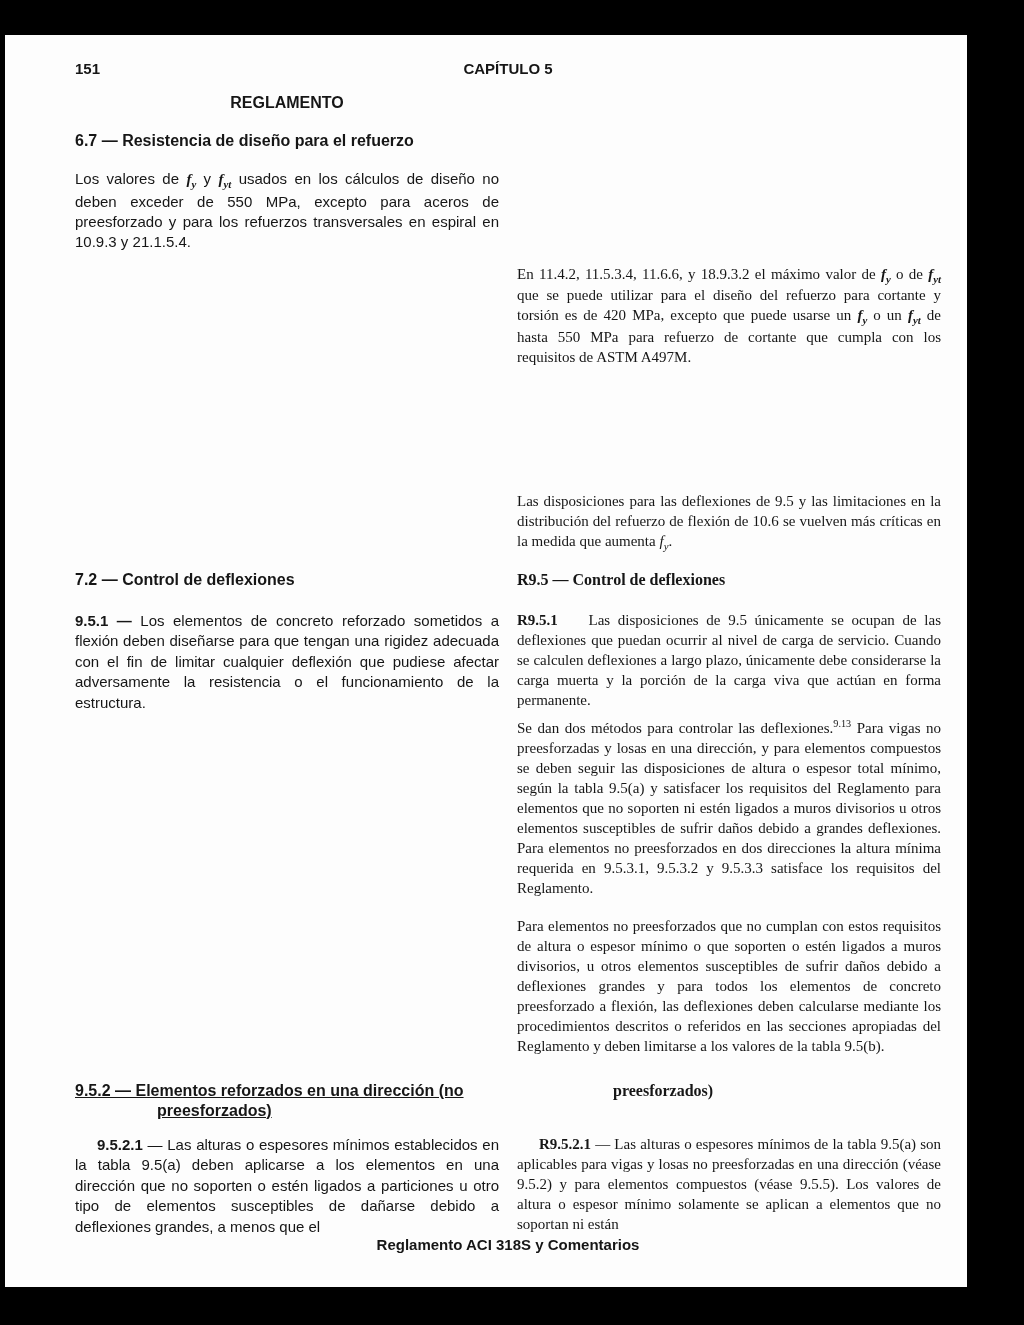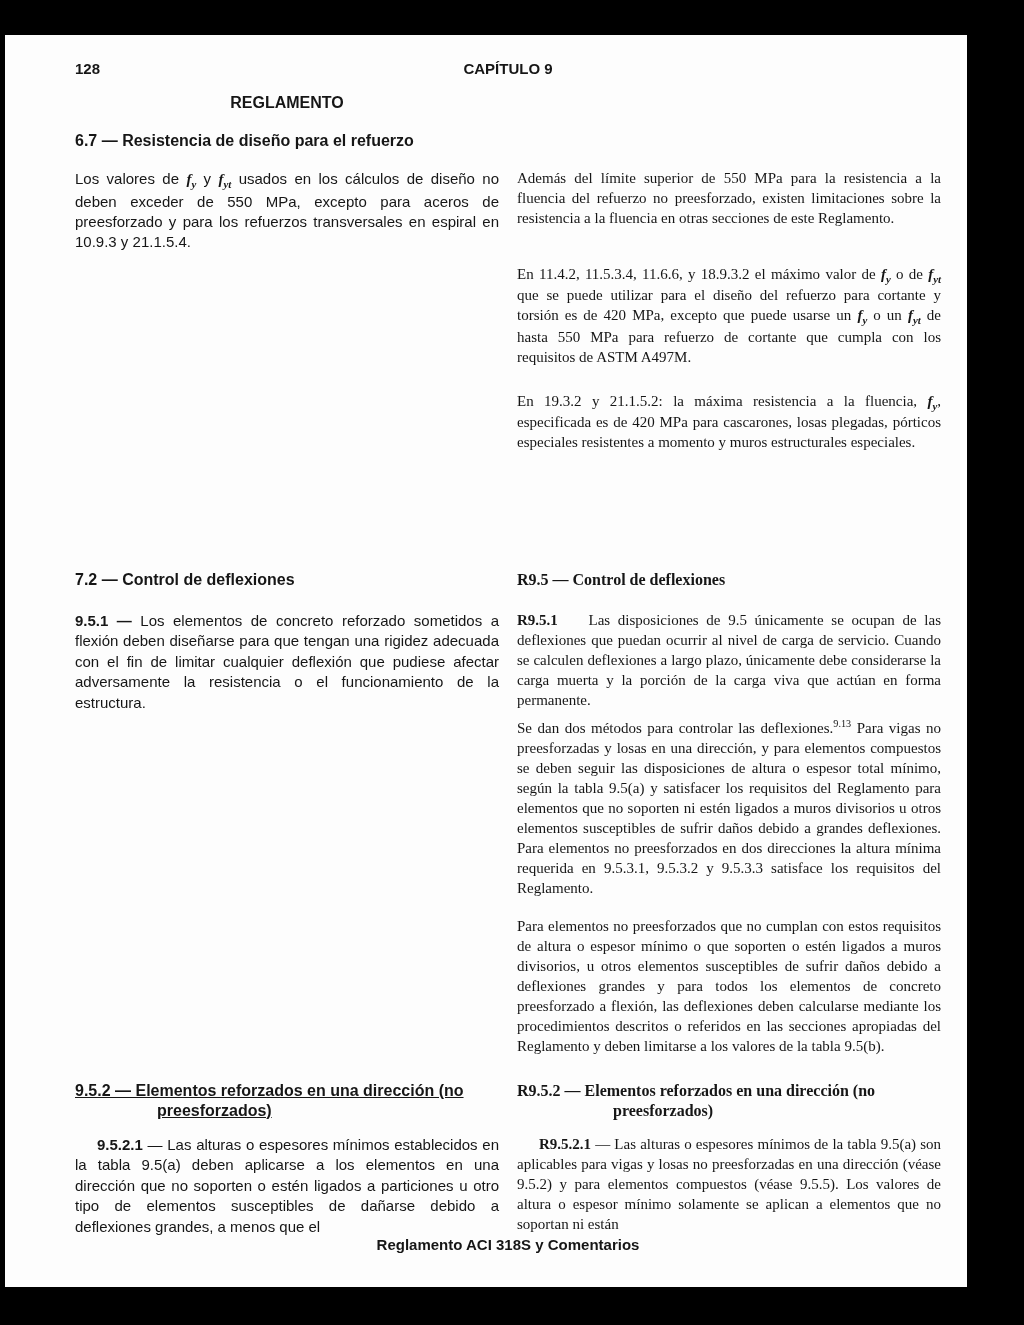--- a/index.html
+++ b/index.html
@@ -46,58 +46,56 @@
   .m  { font-family:"Liberation Serif", serif; font-weight:bold; font-style:italic; }
   .mi { font-family:"Liberation Serif", serif; font-style:italic; }
   .m sub, .mi sub { font-size:0.72em; font-style:italic; }
   sup { font-size:0.68em; }
 </style>
 </head>
 <body>
 
 <div class="page">
 
-  <div class="blk pgnum" style="top:25px; left:70px;">128</div>
-  <div class="blk chapter center-row" style="top:25px;">CAPÍTULO 9</div>
+  <div class="blk pgnum" style="top:25px; left:70px;">151</div>
+  <div class="blk chapter center-row" style="top:25px;">CAPÍTULO 5</div>
 
   <div class="blk col-l coltitle-sans" style="top:58px; text-align:center;">REGLAMENTO</div>
 
   <div class="blk col-l h-sans" style="top:96px;">6.7 — Resistencia de diseño para el refuerzo</div>
 
   <div class="blk col-l body-sans" style="top:134px;">Los valores de <span class="m">f<sub>y</sub></span> y <span class="m">f<sub>yt</sub></span> usados en los cálculos de diseño no deben exceder de 550 MPa, excepto para aceros de preesforzado y para los refuerzos transversales en espiral en 10.9.3 y 21.1.5.4.</div>
 
   <div class="blk col-l h-sans" style="top:535px;">7.2 — Control de deflexiones</div>
 
   <div class="blk col-l body-sans" style="top:576px;"><b>9.5.1 —</b> Los elementos de concreto reforzado sometidos a flexión deben diseñarse para que tengan una rigidez adecuada con el fin de limitar cualquier deflexión que pudiese afectar adversamente la resistencia o el funcionamiento de la estructura.</div>
 
   <div class="blk col-l h-sans" style="top:1046px;text-decoration:underline;">
     <div class="hang2">9.5.2 — Elementos reforzados en una dirección (no</div>
     <div class="hang2 hang2-l">preesforzados)</div>
   </div>
 
   <div class="blk col-l body-sans indent1" style="top:1100px;"><b>9.5.2.1</b> — Las alturas o espesores mínimos establecidos en la tabla 9.5(a) deben aplicarse a los elementos en una dirección que no soporten o estén ligados a particiones u otro tipo de elementos susceptibles de dañarse debido a deflexiones grandes, a menos que el</div>
 
 
-  <div class="blk col-r body-serif" style="top:134px;">Además del límite superior de 550 MPa para la resistencia a la fluencia del refuerzo no preesforzado, existen limitaciones sobre la resistencia a la fluencia en otras secciones de este Reglamento.</div>
 
   <div class="blk col-r body-serif" style="top:230px;">En 11.4.2, 11.5.3.4, 11.6.6, y 18.9.3.2 el máximo valor de <span class="m">f<sub>y</sub></span> o de <span class="m">f<sub>yt</sub></span> que se puede utilizar para el diseño del refuerzo para cortante y torsión es de 420 MPa, excepto que puede usarse un <span class="m">f<sub>y</sub></span> o un <span class="m">f<sub>yt</sub></span> de hasta 550 MPa para refuerzo de cortante que cumpla con los requisitos de ASTM A497M.</div>
 
-  <div class="blk col-r body-serif" style="top:357px;">En 19.3.2 y 21.1.5.2: la máxima resistencia a la fluencia, <span class="m">f<sub>y</sub></span>, especificada es de 420 MPa para cascarones, losas plegadas, pórticos especiales resistentes a momento y muros estructurales especiales.</div>
 
+  <div class="blk col-r body-serif" style="top:457px;">Las disposiciones para las deflexiones de 9.5 y las limitaciones en la distribución del refuerzo de flexión de 10.6 se vuelven más críticas en la medida que aumenta <span class="mi">f<sub>y</sub></span>.</div>
 
   <div class="blk col-r h-serif" style="top:535px;">R9.5 — Control de deflexiones</div>
 
   <div class="blk col-r body-serif" style="top:576px;"><b>R9.5.1</b>&nbsp;&nbsp;&nbsp;&nbsp;Las disposiciones de 9.5 únicamente se ocupan de las deflexiones que puedan ocurrir al nivel de carga de servicio. Cuando se calculen deflexiones a largo plazo, únicamente debe considerarse la carga muerta y la porción de la carga viva que actúan en forma permanente.</div>
 
   <div class="blk col-r body-serif" style="top:682px;">Se dan dos métodos para controlar las deflexiones.<sup>9.13</sup> Para vigas no preesforzadas y losas en una dirección, y para elementos compuestos se deben seguir las disposiciones de altura o espesor total mínimo, según la tabla 9.5(a) y satisfacer los requisitos del Reglamento para elementos que no soporten ni estén ligados a muros divisorios u otros elementos susceptibles de sufrir daños debido a grandes deflexiones. Para elementos no preesforzados en dos direcciones la altura mínima requerida en 9.5.3.1, 9.5.3.2 y 9.5.3.3 satisface los requisitos del Reglamento.</div>
 
   <div class="blk col-r body-serif" style="top:882px;">Para elementos no preesforzados que no cumplan con estos requisitos de altura o espesor mínimo o que soporten o estén ligados a muros divisorios, u otros elementos susceptibles de sufrir daños debido a deflexiones grandes y para todos los elementos de concreto preesforzado a flexión, las deflexiones deben calcularse mediante los procedimientos descritos o referidos en las secciones apropiadas del Reglamento y deben limitarse a los valores de la tabla 9.5(b).</div>
 
   <div class="blk col-r h-serif" style="top:1046px;">
-    <div class="hang2">R9.5.2 — Elementos reforzados en una dirección (no</div>
     <div class="hang2 hang2-r">preesforzados)</div>
   </div>
 
   <div class="blk col-r body-serif indent1" style="top:1100px;"><b>R9.5.2.1</b> — Las alturas o espesores mínimos de la tabla 9.5(a) son aplicables para vigas y losas no preesforzadas en una dirección (véase 9.5.2) y para elementos compuestos (véase 9.5.5). Los valores de altura o espesor mínimo solamente se aplican a elementos que no soportan ni están</div>
 
   <div class="blk footer center-row" style="top:1201px;">Reglamento ACI 318S y Comentarios</div>
 
 </div>
 
 </body></html>

